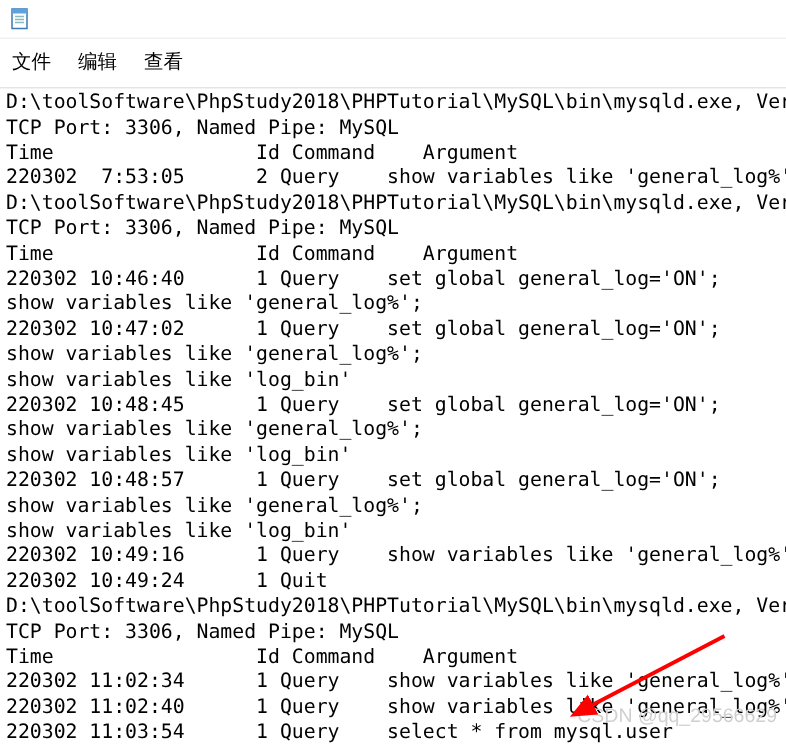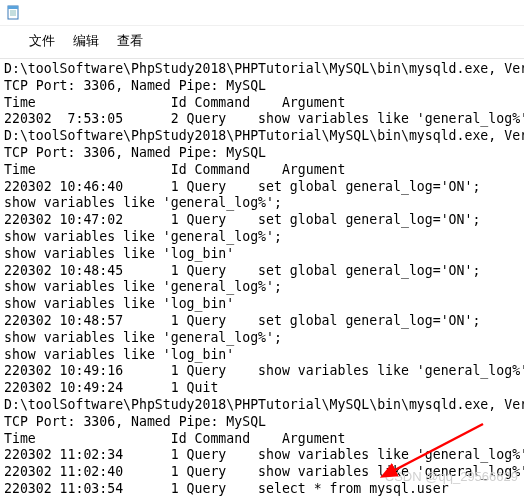--- a/index.html
+++ b/index.html
@@ -28,21 +28,21 @@
       align-items: center;
       justify-content: center;
     }
     .titlebar .title {
       color: #000;
       font-size: 12px;
     }
     .menubar {
       display: flex;
       gap: 2px;
-      padding: 4px 8px 6px 21px;
+      padding: 4px 8px 6px 0;
       font-size: 13px;
       color: #000;
       border-bottom: 1px solid #e5e5e5;
       align-items: flex-end;
     }
     .menubar .menu-item {
       padding: 2px 8px;
       cursor: default;
     }
     .content {

